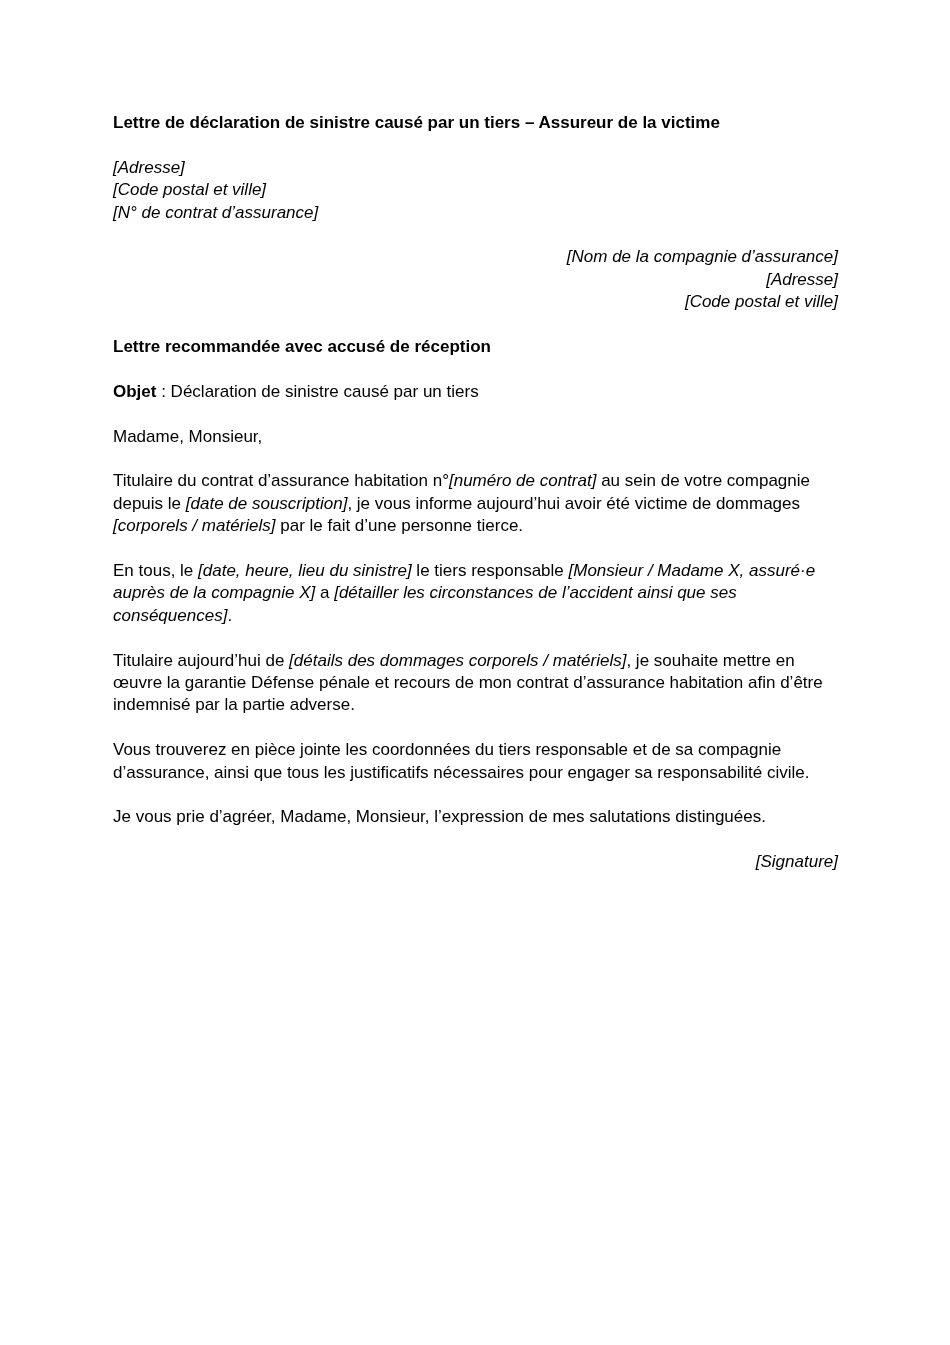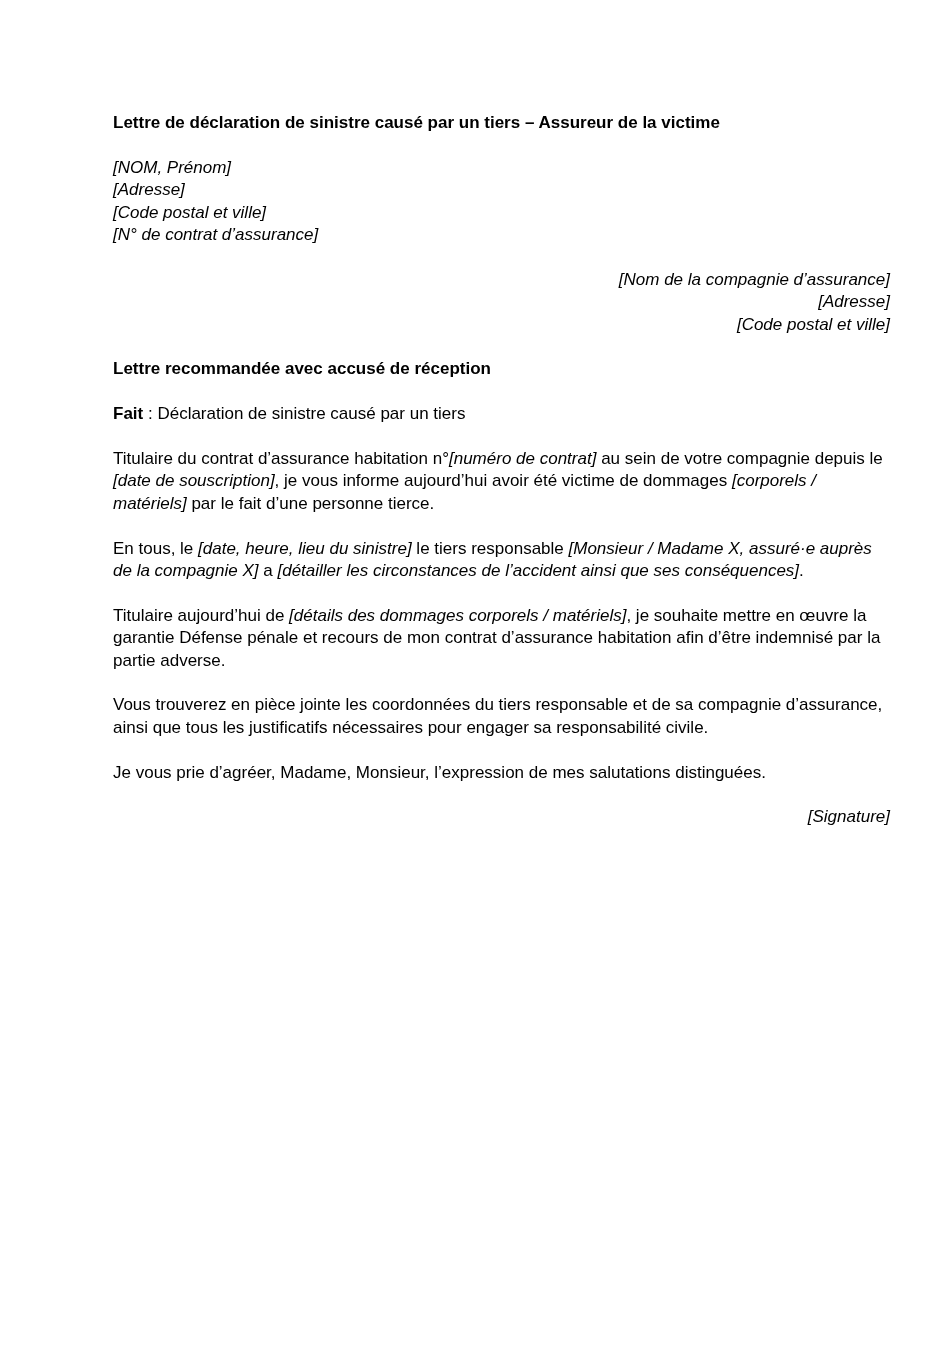--- a/index.html
+++ b/index.html
@@ -7,57 +7,57 @@
     width: 950px; height: 1345px;
     background: #ffffff;
     color: #000000;
     font-family: "Liberation Sans", sans-serif;
     font-size: 17px;
     line-height: 22.4px;
   }
   .page {
     box-sizing: border-box;
     width: 950px; height: 1345px;
-    padding: 112px 60px 40px 113px;
+    padding: 112px 112px 40px 113px;
     overflow: hidden;
     background: #ffffff;
   }
   .block { margin: 0 0 22.4px 0; }
   p { margin: 0 0 22.4px 0; }
   .b { font-weight: 700; }
   .i { font-style: italic; }
   .right { text-align: right; }
   .nowrap { white-space: nowrap; }
 </style>
 </head>
 <body>
 
 <div class="page">
 
   <p class="b nowrap">Lettre de déclaration de sinistre causé par un tiers – Assureur de la victime</p>
 
 
   <div class="block">
-    <div class="i">[NOM, Prénom]</div>
     <div class="i">[Adresse]</div>
     <div class="i">[Code postal et ville]</div>
     <div class="i">[N° de contrat d’assurance]</div>
   </div>
 
 
   <div class="block right">
     <div class="i">[Nom de la compagnie d’assurance]</div>
     <div class="i">[Adresse]</div>
     <div class="i">[Code postal et ville]</div>
   </div>
 
   <p class="b">Lettre recommandée avec accusé de réception</p>
 
-  <p><span class="b">Fait</span><span> : Déclaration de sinistre causé par un tiers</span></p>
+  <p><span class="b">Objet</span><span> : Déclaration de sinistre causé par un tiers</span></p>
 
+  <p>Madame, Monsieur,</p>
 
   <p><span>Titulaire du contrat d’assurance habitation n°</span><span class="i">[numéro de contrat]</span><span> au sein de votre compagnie depuis le </span><span class="i">[date de souscription]</span><span>, je vous informe aujourd’hui avoir été victime de dommages </span><span class="i">[corporels / matériels]</span><span> par le fait d’une personne tierce.</span></p>
 
   <p><span>En tous, le </span><span class="i">[date, heure, lieu du sinistre]</span><span> le tiers responsable </span><span class="i">[Monsieur / Madame X, assuré·e auprès de la compagnie X]</span><span> a </span><span class="i">[détailler les circonstances de l’accident ainsi que ses conséquences]</span><span>.</span></p>
 
   <p><span>Titulaire aujourd’hui de </span><span class="i">[détails des dommages corporels / matériels]</span><span>, je souhaite mettre en œuvre la garantie Défense pénale et recours de mon contrat d’assurance habitation afin d’être indemnisé par la partie adverse.</span></p>
 
   <p>Vous trouverez en pièce jointe les coordonnées du tiers responsable et de sa compagnie d’assurance, ainsi que tous les justificatifs nécessaires pour engager sa responsabilité civile.</p>
 
   <p>Je vous prie d’agréer, Madame, Monsieur, l’expression de mes salutations distinguées.</p>

